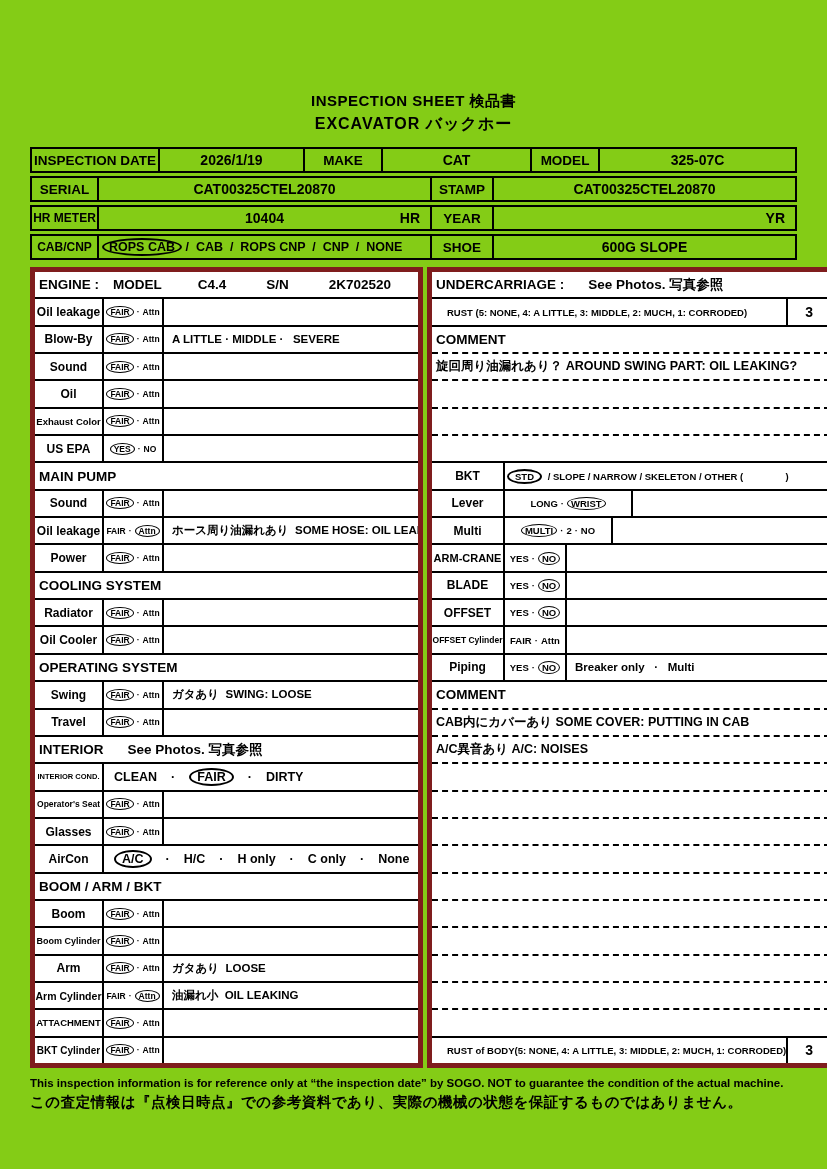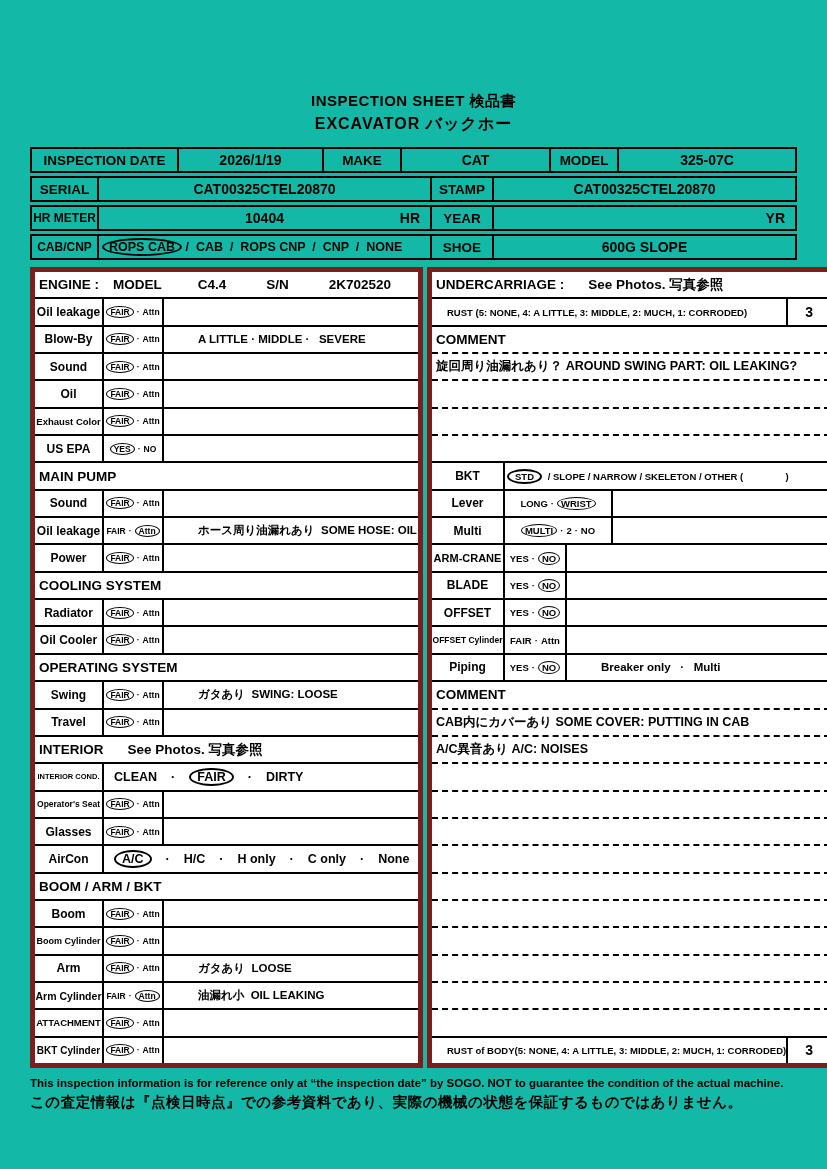--- a/index.html
+++ b/index.html
@@ -1,18 +1,18 @@
 <!DOCTYPE html>
 <html><head>
 <meta charset="utf-8">
 <style>
   * { box-sizing: border-box; margin: 0; padding: 0; }
   html,body { background:#e8e8e8; }
   body { font-family:"Liberation Sans", sans-serif; color:#000; }
-  .page { position:relative; width:827px; height:1169px; background:#14b8a6; margin:0 auto;
+  .page { position:relative; width:827px; height:1169px; background:#84cc16; margin:0 auto;
           padding:92px 30px 0 30px; overflow:hidden; }
 
   .title { text-align:center; font-weight:bold; }
   .title .l1 { font-size:15px; letter-spacing:.5px; }
   .title .l2 { font-size:16px; margin-top:3px; letter-spacing:1px; }
 
   .top-table { margin-top:12px; }
   .trow { display:flex; border:2px solid #000; height:26px; margin-top:3px;
           align-items:stretch; font-weight:bold; }
   .tc { display:flex; align-items:center; justify-content:center;
@@ -42,21 +42,21 @@
               font-weight:bold; font-size:12px; white-space:nowrap; overflow:hidden; padding:0 1px; }
   .col.right .cell.lab { width:73px; }
   .cell.opts { width:60px; border-right:2px solid #000; justify-content:center;
                font-weight:bold; font-size:8.5px; gap:2px; white-space:nowrap; }
   .col.right .cell.opts { font-size:9.5px; }
   .cell.opts.wide { flex:1; border-right:none; justify-content:flex-start;
                     padding-left:10px; font-size:12.5px; gap:10px; }
   .cell.opts.bkt-opts { font-size:9.5px; padding-left:2px; gap:3px; }
   .bkt-rest { white-space:pre; font-weight:bold; }
   .cell.note { flex:1; font-weight:bold; font-size:11.5px; padding-left:8px;
-               white-space:pre; overflow:hidden;margin-left:26px; }
+               white-space:pre; overflow:hidden; }
   .sep { margin:0 1px; }
   .wide .sep { margin:0 4px; }
 
   .circ { display:inline-block; border:2px solid #000; border-radius:50%; padding:0 5px; }
   .opts .circ { border-width:1.5px; padding:0 3px; }
   .opts.wide .circ { border-width:2px; padding:0 6px; }
 
   .cell.rust-text { flex:1; font-weight:bold; font-size:9.5px; padding-left:15px;
                     white-space:nowrap; overflow:hidden; }
   .cell.score { width:44px; border-left:2.5px solid #000; justify-content:center;
@@ -74,21 +74,21 @@
 
 <div class="page">
 
   <div class="title">
     <div class="l1">INSPECTION SHEET 検品書</div>
     <div class="l2">EXCAVATOR  バックホー</div>
   </div>
 
   <div class="top-table">
     <div class="trow">
-      <div class="tc" style="width:147px">INSPECTION DATE</div>
+      <div class="tc" style="width:128px">INSPECTION DATE</div>
       <div class="tc" style="width:145px;font-size:14px">2026/1/19</div>
       <div class="tc" style="width:78px">MAKE</div>
       <div class="tc" style="width:149px;font-size:14px">CAT</div>
       <div class="tc" style="width:68px">MODEL</div>
       <div class="tc" style="font-size:14px">325-07C</div>
     </div>
     <div class="trow">
       <div class="tc" style="width:67px">SERIAL</div>
       <div class="tc" style="width:333px;font-size:14px">CAT00325CTEL20870</div>
       <div class="tc" style="width:62px">STAMP</div>
@@ -359,21 +359,21 @@
         </div>
         <div class="lrow">
           <div class="cell lab">BKT</div>
           <div class="cell opts wide bkt-opts">
             <span class="opt circ">STD</span>
             <span class="bkt-rest"> / SLOPE / NARROW / SKELETON / OTHER (                )</span>
           </div>
         </div>
         <div class="lrow">
           <div class="cell lab">Lever</div>
-          <div class="cell opts" style="width: 108px;">
+          <div class="cell opts" style="width: 128px;">
             <span class="opt">LONG</span>
             <span class="sep">·</span>
             <span class="opt circ">WRIST</span>
           </div>
           <div class="cell note"></div>
         </div>
         <div class="lrow">
           <div class="cell lab">Multi</div>
           <div class="cell opts" style="width: 108px;">
             <span class="opt circ">MULTI</span>

